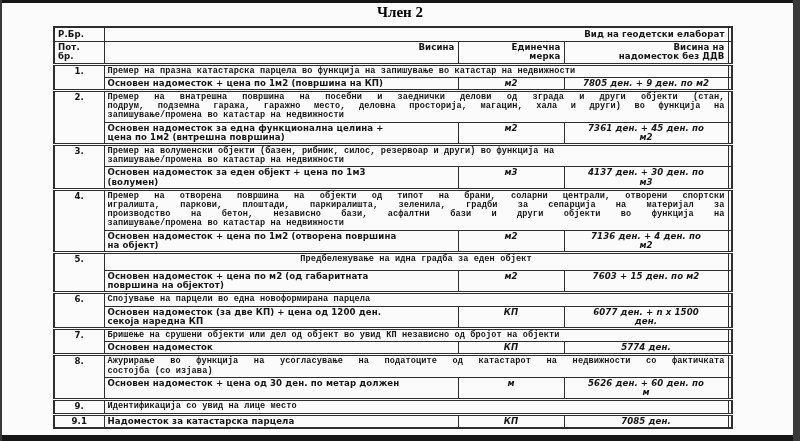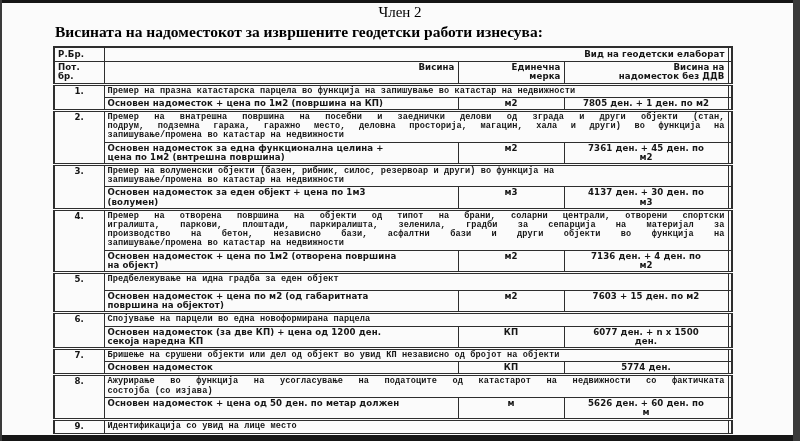--- a/index.html
+++ b/index.html
@@ -14,21 +14,21 @@
   .frame { position:absolute; z-index:9; }
   .frame.top    { left:0; top:0; width:800px; height:3px;  background:var(--frame-dark,#1c1c1c); }
   .frame.bottom { left:0; top:435px; width:800px; height:6px; background:var(--frame-dark,#1c1c1c); }
   .frame.left   { left:0; top:0; width:2px; height:441px; background:var(--frame-side,#3a3a3a); }
   .frame.right  { left:793px; top:0; width:7px; height:441px; background:var(--frame-side,#3a3a3a); }
 
   .doc { position:absolute; left:0; top:3px; width:100%; }
   .title {
     text-align:center;
     font-family:"Liberation Serif","DejaVu Serif",serif;
-    font-weight:normal; font-size:15px; color:#000; margin-top:1px;
+    font-weight:bold; font-size:15px; color:#000; margin-top:1px;
   }
   .subtitle {
     font-family:"Liberation Serif","DejaVu Serif",serif;
     font-weight:bold; font-size:15.5px; color:#000;
     margin:2px 0 0 55px;
   }
 
   table.fees {
     border-collapse:collapse; table-layout:fixed;
     margin:5px 0 0 53px; width:678px;
@@ -38,33 +38,32 @@
   }
   .fees th, .fees td {
     border:1px solid var(--border,#2e2e2e);
     vertical-align:top; padding:1px 3px;
     overflow:hidden;
   }
   .fees thead th { text-align:right; }
   .fees thead tr.hr1 th { padding-top:2px; padding-bottom:2px; }
   .fees th.h-left { text-align:left; }
   .fees td.num { text-align:center; }
-  .fees td.unit, .fees td.price { text-align:center; }
+  .fees td.unit, .fees td.price { text-align:center;font-style:italic; }
   .fees td.desc { text-align:left;font-family:Liberation Mono, monospace; }
   .fees td.desc div.just { text-align:justify; text-align-last:justify; }
   .fees td.sliver, .fees th.sliver { padding:0; }
   
   .fees tbody tr.group-start td { border-top:3px double var(--border,#2e2e2e); }
 </style>
 </head>
 <body>
 
 <div class="doc">
   <div class="title">Член 2</div>
-  <div class="subtitle">Висината на надоместокот за извршените геодетски работи изнесува:</div>
 
   <table class="fees">
     <colgroup>
       <col style="width:50px">
         <col style="width:354px">
         <col style="width:106px">
         <col style="width:164px">
         <col style="width:4px">
     </colgroup>
     <thead>
@@ -97,21 +96,21 @@
             <div>Премер на празна катастарска парцела во функција на запишување во катастар на недвижности</div>
           </td>
           <td class="sliver"></td>
         </tr>
         <tr>
           <td class="tariff">
             <div>Основен надоместок + цена по 1м2 (површина на КП)</div>
           </td>
           <td class="unit">м2</td>
           <td class="price">
-            <div>7805 ден. + 1 ден. по м2</div>
+            <div>7805 ден. + 9 ден. по м2</div>
           </td>
           <td class="sliver"></td>
         </tr>
         <tr class="group-start">
           <td class="num" rowspan="2">2.</td>
           <td class="desc" colspan="3">
             <div class="just">Премер на внатрешна површина на посебни и заеднички делови од зграда и други објекти (стан,</div>
             <div class="just">подрум, подземна гаража, гаражно место, деловна просторија, магацин, хала и други) во функција на</div>
             <div>запишување/промена во катастар на недвижности</div>
           </td>
@@ -166,21 +165,21 @@
           </td>
           <td class="unit">м2</td>
           <td class="price">
             <div>7136 ден.  + 4 ден. по</div>
             <div>м2</div>
           </td>
           <td class="sliver"></td>
         </tr>
         <tr class="group-start">
           <td class="num" rowspan="2">5.</td>
-          <td class="desc" colspan="3" style="height: 18px;">
+          <td class="desc" colspan="3" style="height: 18px; text-align: center;">
             <div>Предбележување на идна градба за еден објект</div>
           </td>
           <td class="sliver"></td>
         </tr>
         <tr>
           <td class="tariff">
             <div>Основен надоместок + цена по м2 (од габаритната</div>
             <div>површина на објектот)</div>
           </td>
           <td class="unit">м2</td>
@@ -228,21 +227,21 @@
         <tr class="group-start">
           <td class="num" rowspan="2">8.</td>
           <td class="desc" colspan="3">
             <div class="just">Ажурирање во функција на усогласување на податоците од катастарот на недвижности со фактичката</div>
             <div>состојба (со изјава)</div>
           </td>
           <td class="sliver"></td>
         </tr>
         <tr>
           <td class="tariff">
-            <div>Основен надоместок + цена од 50 ден. по метар должен</div>
+            <div>Основен надоместок + цена од 30 ден. по метар должен</div>
           </td>
           <td class="unit">м</td>
           <td class="price">
             <div>5626 ден.  + 60 ден. по</div>
             <div>м</div>
           </td>
           <td class="sliver"></td>
         </tr>
         <tr class="group-start">
           <td class="num">9.</td>

